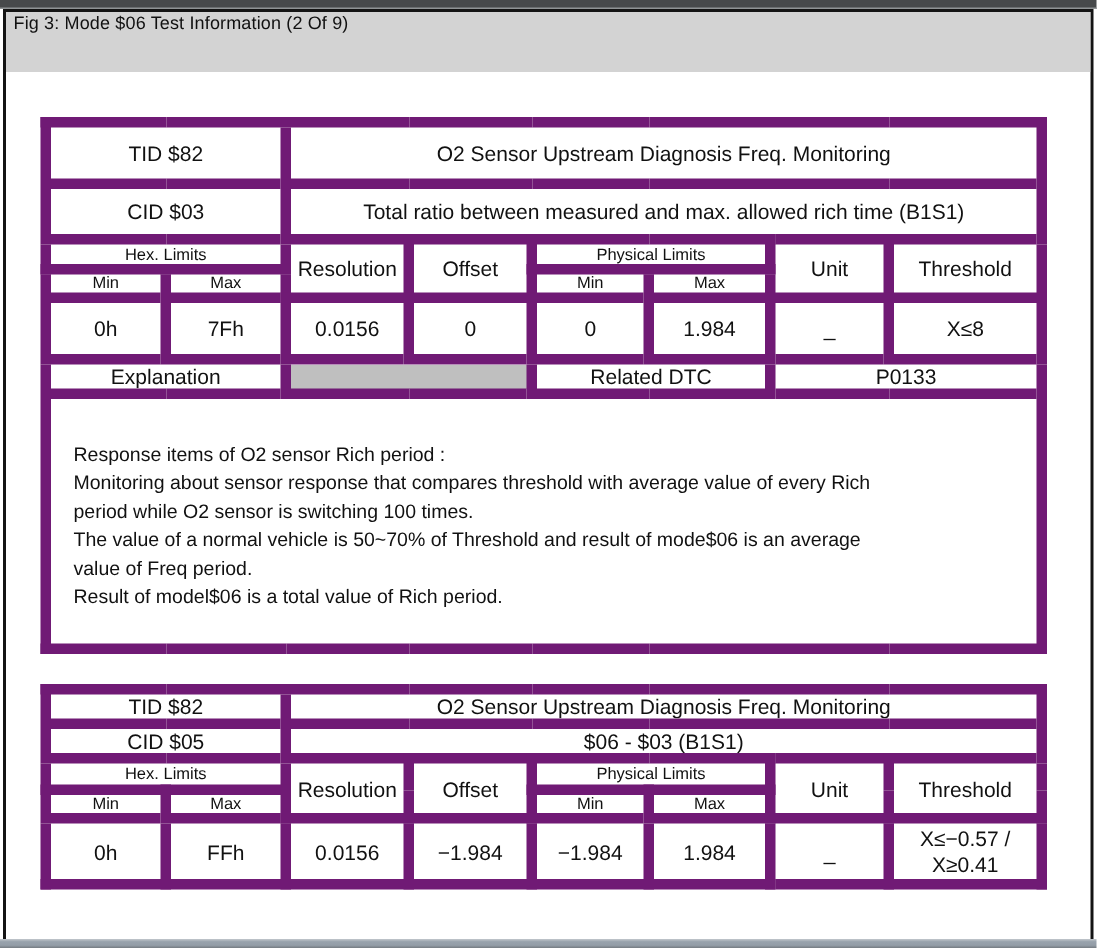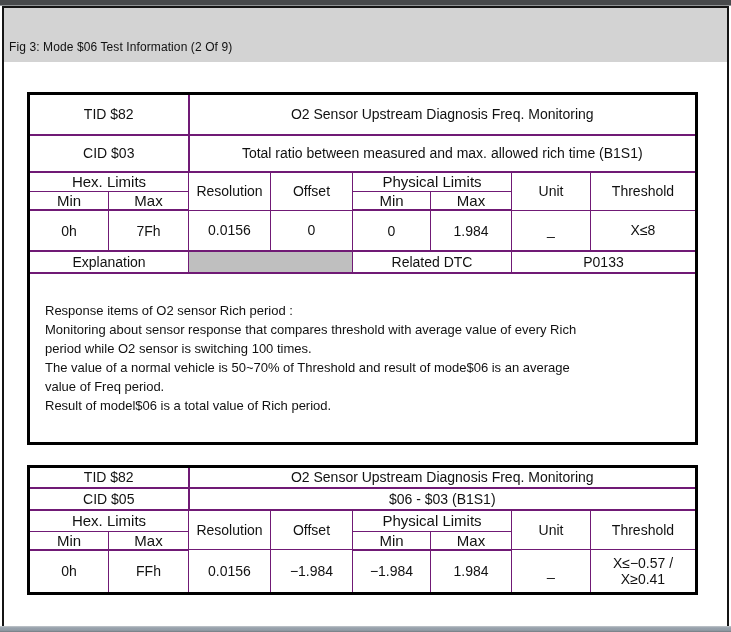--- a/index.html
+++ b/index.html
@@ -13,46 +13,46 @@
     position:absolute; top:0; left:0; width:731px; height:5px;
     background:#47494b; border-bottom:1px solid #909395;
     z-index:4;
   }
   .frame {
     position:absolute; top:6px; left:2px; width:727px; height:626px;
     box-sizing:border-box; border:2px solid #141414; background:#ffffff;
     overflow:hidden; z-index:1;
   }
   .caption-band {
-    height:54px; background:#d3d3d3;
-    display:flex; align-items:flex-end;
+    height:40px; background:#d3d3d3;
+    display:flex; 
     box-sizing:border-box; padding:0 0 8px 5px;
   }
   .caption { font-size:12px; color:#111; letter-spacing:0.1px; }
   .doc { padding-left:23px; }
   table.t {
     border-collapse:collapse; table-layout:fixed;
     width:671px; border:3px solid #000;
   }
   table.t1 { margin-top:30px; }
   table.t2 { margin-top:20px; }
   .t td {
-    border:1px solid #701a75; text-align:center; vertical-align:middle;
+    border:7px solid #701a75; text-align:center; vertical-align:middle;
     font-size:14px; padding:0 2px; overflow:hidden;margin-left:40px;
   }
   .t tr.hb > td { border-bottom-width:2px; }
   .t td.lblcol { border-right-width:2px; }
   tr.r41 { height:41px; }
   tr.r38 { height:22px; }
   tr.r37 { height:37px; }
   tr.r21 { height:21px; }
   tr.r20 { height:20px; }
   tr.r18 { height:18px; }
   tr.r44 { height:44px; }
-  .t td.subhdr { font-size:15px; }
+  .t td.subhdr { font-size:11px; }
   .t td.shaded { background:#bfbfbf; }
   .t td.expl {
     height:170px; box-sizing:border-box;
     text-align:left; vertical-align:top;
     padding:27px 4px 0 15px; font-size:13px;
   }
   .expl .ln { line-height:19px; white-space:nowrap; }
   .th2line { line-height:1.15; font-size:13.5px; }
   .bottom-bar {
     position:absolute; top:626px; left:0; width:731px; height:6px;

